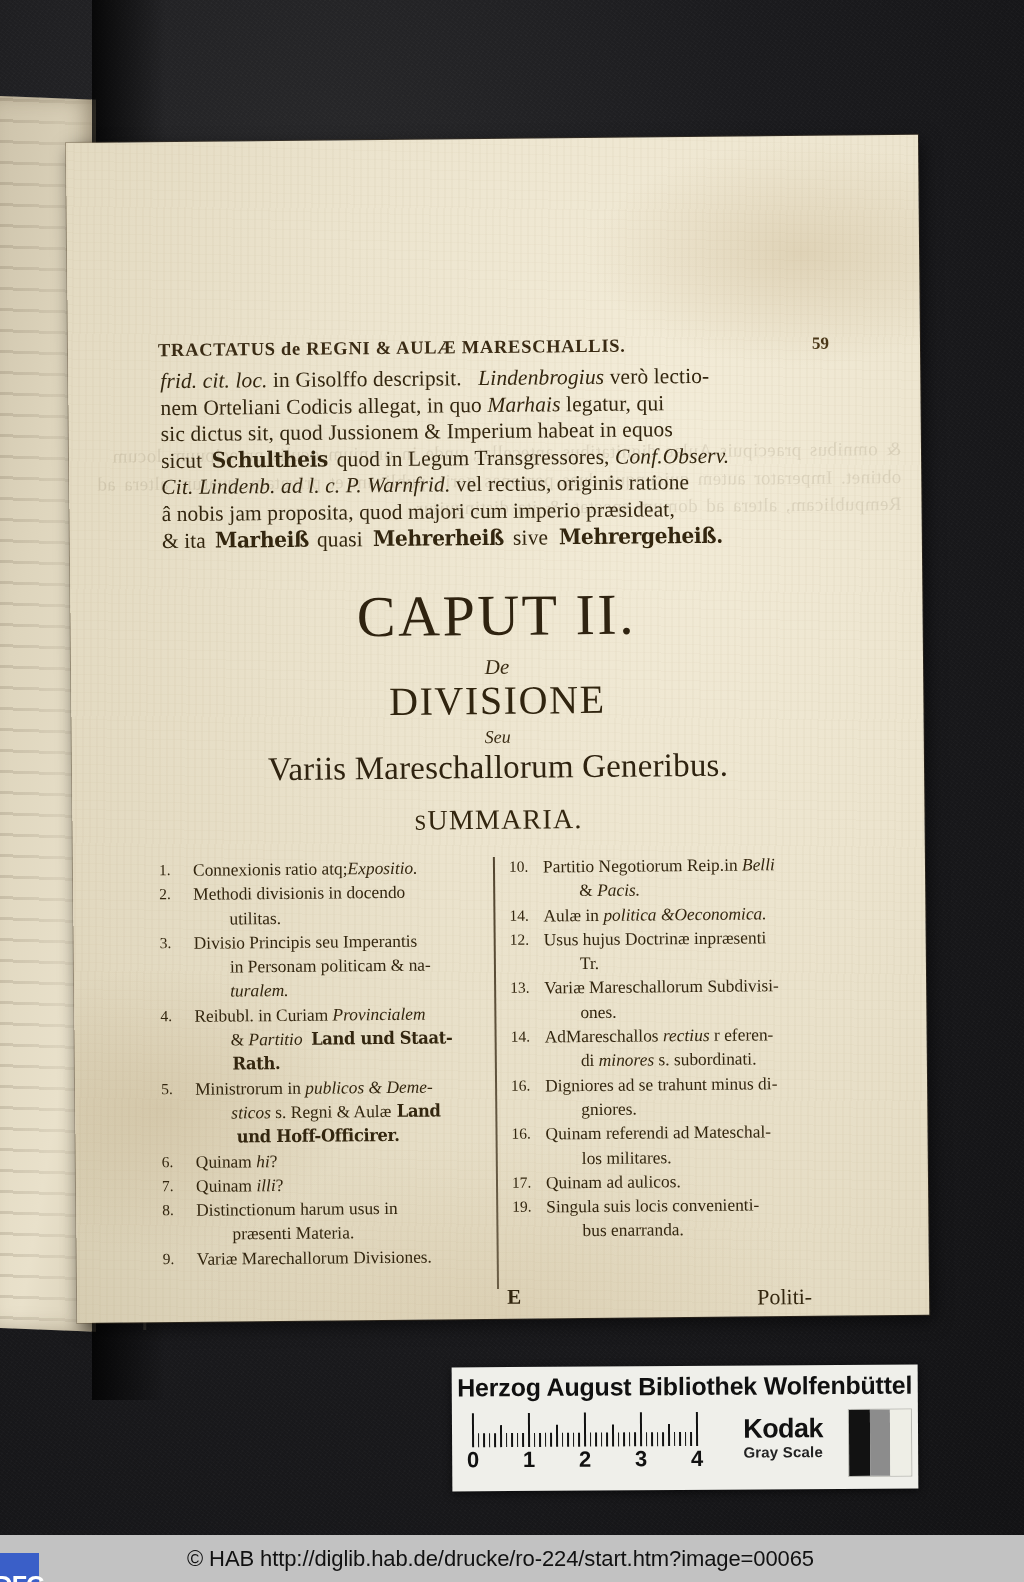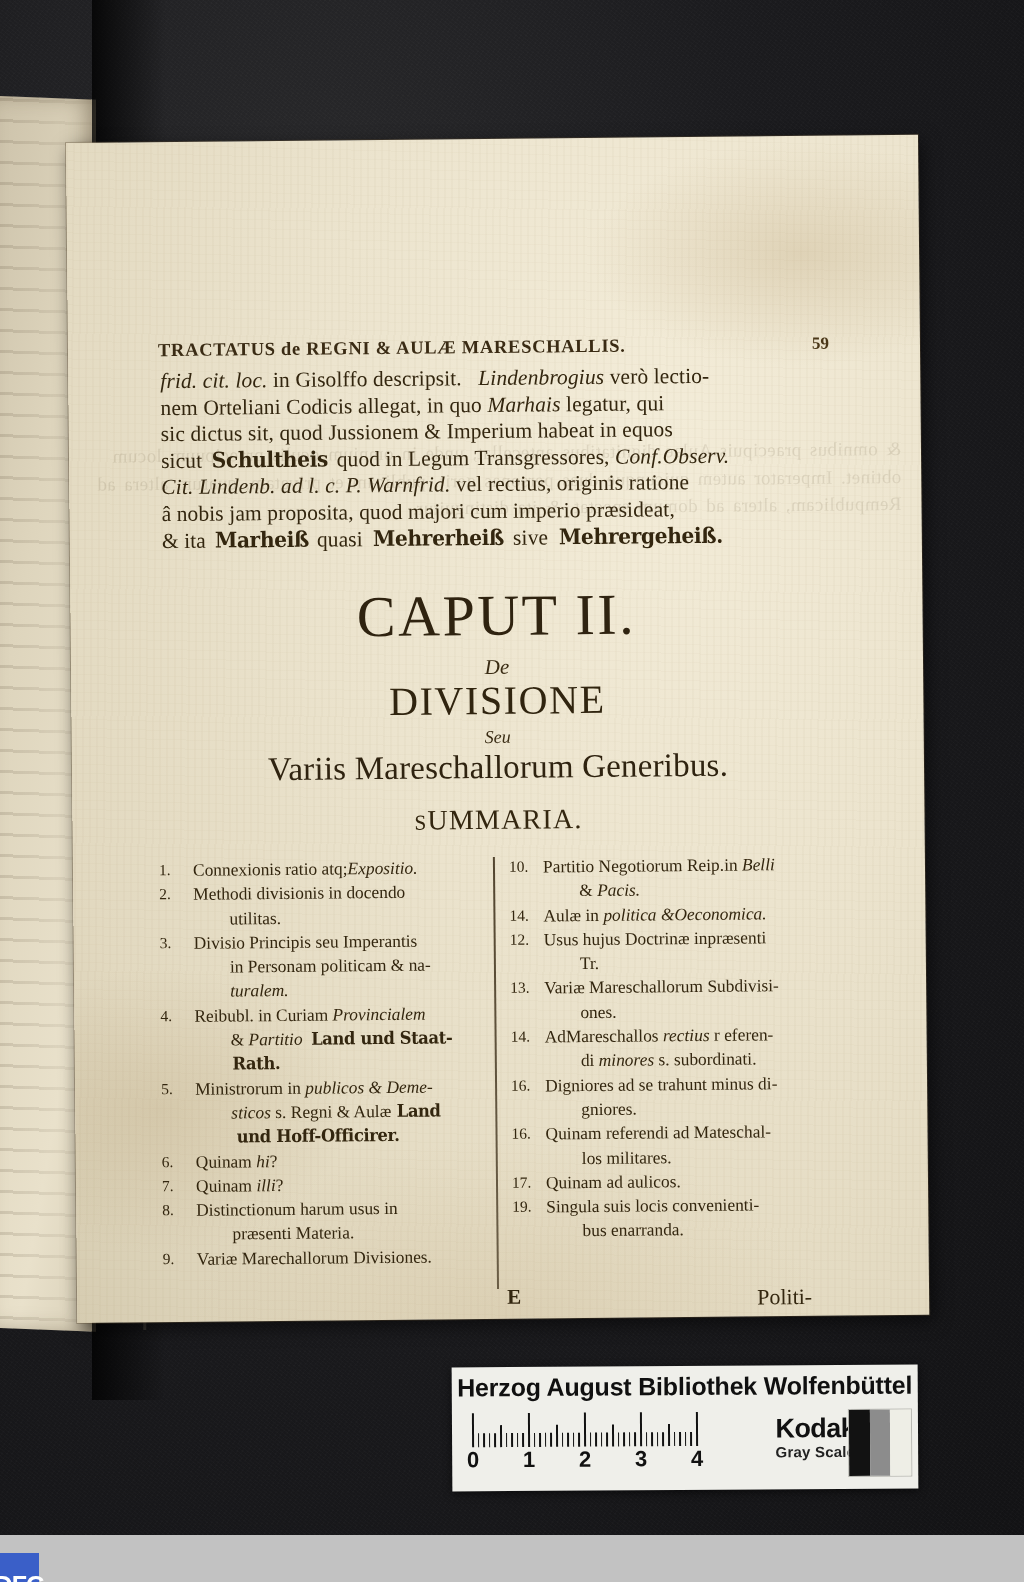--- a/index.html
+++ b/index.html
@@ -112,21 +112,21 @@
      font-family:"Liberation Sans",sans-serif;font-weight:700;font-size:25px;
      color:#101010;letter-spacing:-.2px;}
   .ruler{position:absolute;left:14px;top:46px;width:246px;height:62px;}
   .ticks{position:absolute;left:0;top:0;width:100%;height:34px;}
   .tick{position:absolute;bottom:0;width:1.6px;background:#121212;}
   .tick.maj{height:34px;width:2.2px;}
   .tick.mid{height:22px;}
   .tick.min{height:14px;}
   .rnum{position:absolute;top:34px;font-family:"Liberation Sans",sans-serif;
      font-weight:700;font-size:22px;color:#111;transform:translateX(-50%);}
-  .kodak{position:absolute;left:285px;top:48px;width:118px;text-align:right;}
+  .kodak{position:absolute;left:272px;top:48px;width:118px;text-align:center;}
   .kodak .k1{font-family:"Liberation Sans",sans-serif;font-weight:700;
      font-size:27px;color:#111;letter-spacing:-.6px;line-height:30px;}
   .kodak .k2{font-family:"Liberation Sans",sans-serif;font-weight:700;
      font-size:15px;color:#222;letter-spacing:.2px;}
   .patches{position:absolute;left:396px;top:44px;width:62px;height:66px;display:flex;
      border:1px solid #b8b8b2;}
   .patch{flex:1;}
 
   
   .footbar{position:absolute;left:0;bottom:0;width:1024px;height:47px;
@@ -334,15 +334,16 @@
         <div class="patch" style="background: rgb(18, 18, 18);"></div>
         <div class="patch" style="background: rgb(140, 140, 140);"></div>
         <div class="patch" style="background: rgb(238, 238, 230);"></div>
       </div>
   </div>
 
   <div class="footbar">
     <div class="dfg">
       <span>DFG</span>
     </div>
+    <div class="credit">© HAB http://diglib.hab.de/drucke/ro-224/start.htm?image=00065</div>
   </div>
 
 </div>
 
 </body></html>

